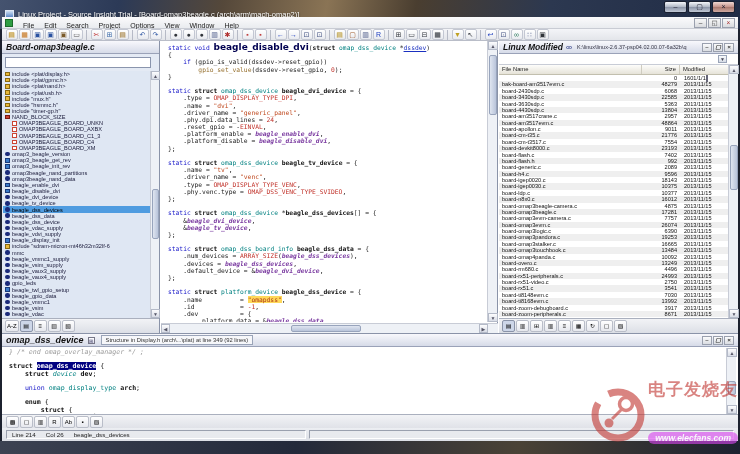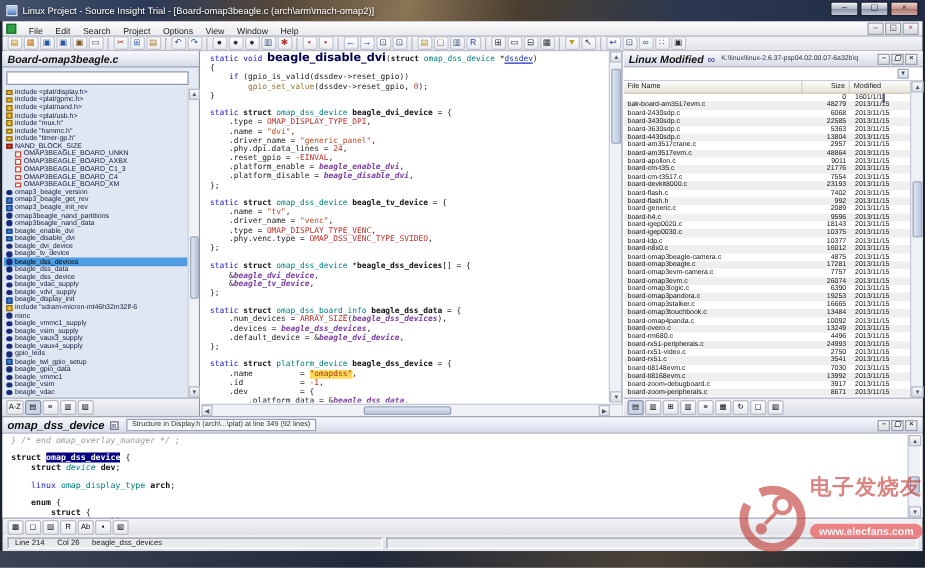--- a/index.html
+++ b/index.html
@@ -1,20 +1,20 @@
 <!DOCTYPE html>
 <html><head>
 <meta charset="utf-8">
 <style>
   * { margin:0; padding:0; box-sizing:border-box; }
   html,body { width:740px; height:454px; overflow:hidden; font-family:"Liberation Sans",sans-serif; }
   .frame { position:absolute; inset:0; background:#1c212e; }
 
   
-  .titlebar { position:absolute; left:0; top:0; width:740px; height:17px;
+  .titlebar { position:absolute; left:0; top:0; width:740px; height:29px;
     background:linear-gradient(100deg,#45536f 0%,#2c3a57 16%,#55483a 30%,#8a7455 44%,#4a3e30 56%,#2c3850 74%,#202c46 100%);
     display:flex; align-items:center; color:#fff; }
   .titlebar .appicon { width:9px; height:9px; margin:0 4px 0 5px; background:linear-gradient(#cfe0f4,#4a7ac0); border:1px solid #dfe8f4; }
   .titlebar .ttext { font-size:7.5px; text-shadow:0 1px 2px rgba(0,0,0,.8); white-space:nowrap; }
   .winbtns { position:absolute; right:5px; top:1px; display:flex; gap:1px; }
   .winbtn { width:23px; height:12px; border:1px solid #1a2030; border-radius:2px;
     background:linear-gradient(#f4f6fa,#aeb6c4 50%,#8a93a6 51%,#c2c9d6); color:#223; font-size:7px; line-height:10px; text-align:center; }
   .winbtn.close { background:linear-gradient(#f0d7d2,#c49289 50%,#a8766c 51%,#cfa9a1); }
 
   
@@ -114,21 +114,21 @@
     background:linear-gradient(#eceef2,#dcdfe6); display:flex; align-items:center; padding:0 4px; gap:3px; }
   .st-cell { height:9px; border:1px solid; border-color:#9aa0ae #fff #fff #9aa0ae; background:#e8eaee; font-size:6.2px; line-height:8px; color:#222; padding:0 5px; display:flex; gap:10px; }
   .st-cell.fill { flex:1; }
   .bstrip { position:absolute; left:0; top:441px; width:740px; height:13px;
     background:linear-gradient(90deg,#3c4252 0%,#23293a 40%,#4a4236 70%,#1c2230 100%); }
 
   
   .wm { position:absolute; right:2px; bottom:6px; width:150px; height:72px; opacity:.62; pointer-events:none; z-index:50; }
   .wm svg { position:absolute; left:0; bottom:2px; }
   .wm .wm-cn { position:absolute; right:0; top:2px; font-size:17px; font-weight:bold; color:#c23a35; letter-spacing:1px; white-space:nowrap; }
-  .wm .wm-url { position:absolute; right:0; bottom:17px; background:#ef4444; color:#fff; border-radius:7px; font-size:8.5px; font-weight:bold; padding:1px 7px; }
+  .wm .wm-url { position:absolute; right:0; bottom:4px; background:#d946ef; color:#fff; border-radius:7px; font-size:8.5px; font-style:italic; font-weight:bold; padding:1px 7px; }
 </style>
 </head>
 <body>
 
 <div class="frame">
 
   <div class="titlebar">
     <span class="appicon"></span>
     <span class="ttext">Linux Project - Source Insight Trial - [Board-omap3beagle.c (arch\arm\mach-omap2)]</span>
     <span class="winbtns">
@@ -672,21 +672,21 @@
         <span class="ph-btn">▢</span>
         <span class="ph-btn">×</span>
       </span>
     </div>
     <div class="ctx-body" id="context-code">
         <div class="code-line"><span class="tk-cmt">} /* end omap_overlay_manager */ ;</span></div>
         <div class="code-line">&nbsp;</div>
         <div class="code-line"><span class="tk-kwb">struct </span><span class="tk-sel">omap_dss_device</span><span class="tk-pl"> {</span></div>
         <div class="code-line"><span class="tk-pl">    </span><span class="tk-kwb">struct</span><span class="tk-pl"> </span><span class="tk-typi">device</span><span class="tk-pl"> </span><span class="tk-bld">dev</span><span class="tk-pl">;</span></div>
         <div class="code-line">&nbsp;</div>
-        <div class="code-line"><span class="tk-pl">    </span><span class="tk-kw">linux</span><span class="tk-pl"> </span><span class="tk-typ">omap_display_type</span><span class="tk-pl"> </span><span class="tk-bld">arch</span><span class="tk-pl">;</span></div>
+        <div class="code-line"><span class="tk-pl">    </span><span class="tk-kw">union</span><span class="tk-pl"> </span><span class="tk-typ">omap_display_type</span><span class="tk-pl"> </span><span class="tk-bld">arch</span><span class="tk-pl">;</span></div>
         <div class="code-line">&nbsp;</div>
         <div class="code-line"><span class="tk-pl">    </span><span class="tk-kwb">enum</span><span class="tk-pl"> {</span></div>
         <div class="code-line"><span class="tk-pl">        </span><span class="tk-kwb">struct</span><span class="tk-pl"> {</span></div>
         <div class="code-line"><span class="tk-pl">            </span><span class="tk-typ">u8</span><span class="tk-pl"> </span><span class="tk-bld">data_lines</span><span class="tk-pl">;</span></div>
       </div>
     <div class="ctx-scroll">
       <span class="arr" style="top:0;width:10px">▲</span>
       <div class="thumb" style="top:33px;height:14px;width:8px"></div>
       <span class="arr" style="bottom:0;width:10px">▼</span>
     </div>

